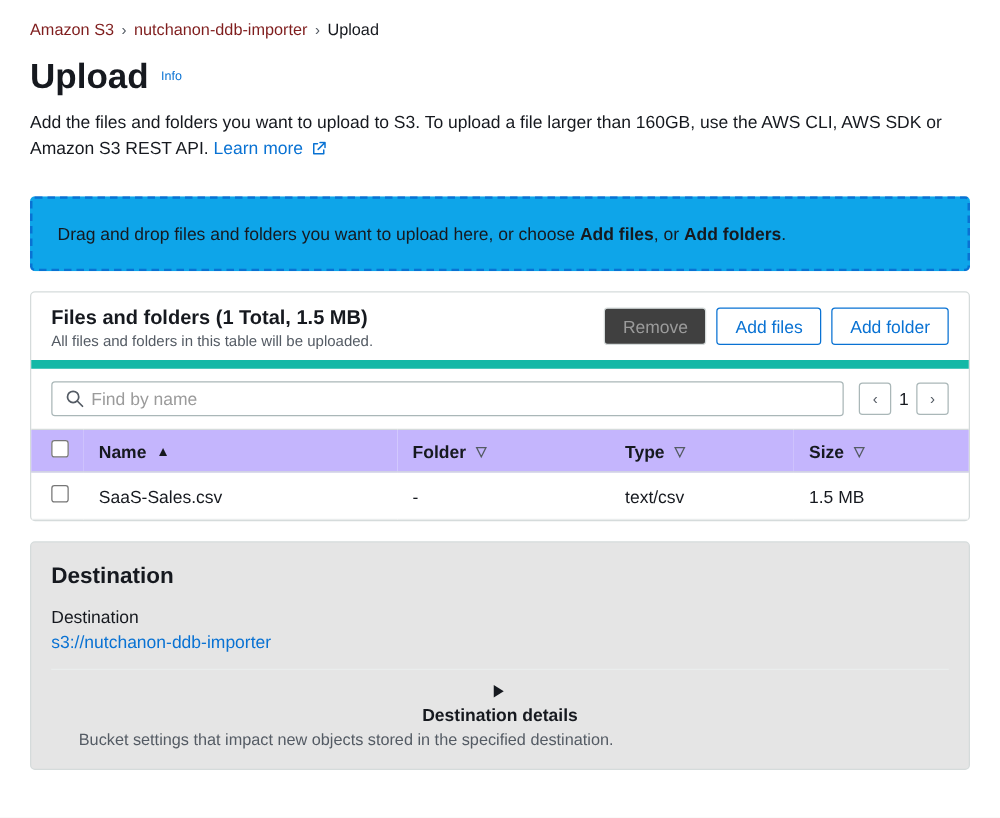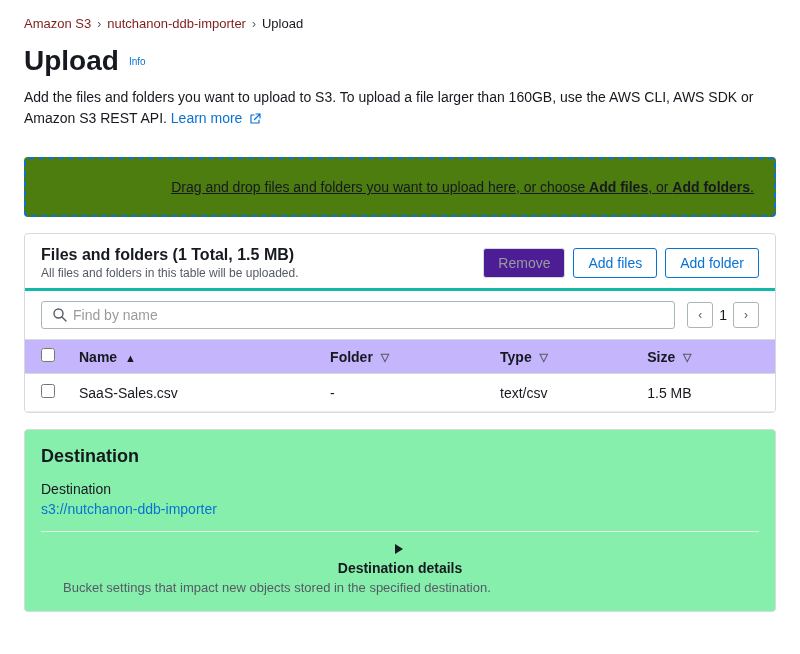--- a/index.html
+++ b/index.html
@@ -72,41 +72,40 @@
       width: 12px;
       height: 12px;
       margin-left: 3px;
       vertical-align: middle;
     }
 
     .drop-zone {
       border: 2px dashed #0972d3;
       border-radius: 4px;
       padding: 20px;
-      text-align: right;
+      text-align: left;
       color: #16191f;
       font-size: 14px;
       margin-bottom: 16px;
-      background: #4d7c0f;
-      text-decoration: underline;
+      background: #0ea5e9;
     }
     .drop-zone strong { font-weight: 700; }
 
     .files-panel {
       border: 1px solid #d5dbdb;
       border-radius: 4px;
       margin-bottom: 16px;
       background: #fff;
     }
     .files-panel-header {
       display: flex;
-      align-items: center;
+      align-items: flex-start;
       justify-content: space-between;
       padding: 12px 16px 8px;
-      border-bottom: 3px solid #14b8a6;
+      border-bottom: 7px solid #14b8a6;
     }
     .files-panel-title {
       font-size: 16px;
       font-weight: 700;
     }
     .files-panel-subtitle {
       font-size: 12px;
       color: #545b64;
       margin-top: 2px;
     }
@@ -122,21 +121,21 @@
       cursor: pointer;
       border: 1px solid;
       font-family: inherit;
     }
     .btn-default {
       background: #fff;
       border-color: #aab7b8;
       color: #16191f;
     }
     .btn-default:disabled {
-      background: #4c1d95;
+      background: #404040;
       border-color: #d5dbdb;
       color: #9b9b9b;
       cursor: not-allowed;
     }
     .btn-primary {
       background: #fff;
       border-color: #0972d3;
       color: #0972d3;
     }
 
@@ -229,21 +228,21 @@
     input[type="checkbox"] {
       width: 14px;
       height: 14px;
       cursor: pointer;
     }
 
     .destination-panel {
       border: 1px solid #d5dbdb;
       border-radius: 4px;
       padding: 16px;
-      background: #86efac;
+      background: #e5e5e5;
     }
     .destination-title {
       font-size: 18px;
       font-weight: 700;
       margin-bottom: 14px;
     }
     .destination-label {
       font-size: 14px;
       color: #16191f;
       margin-bottom: 4px;

